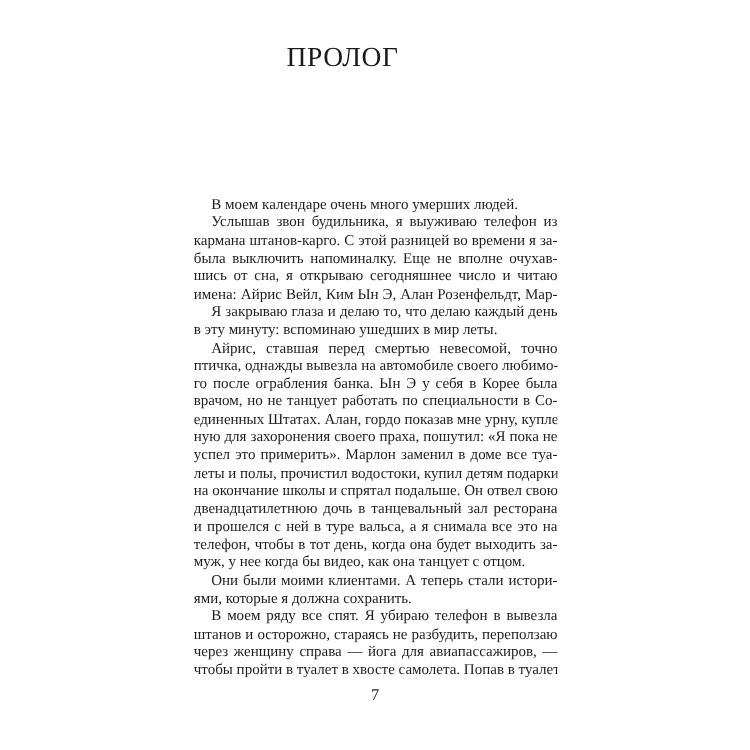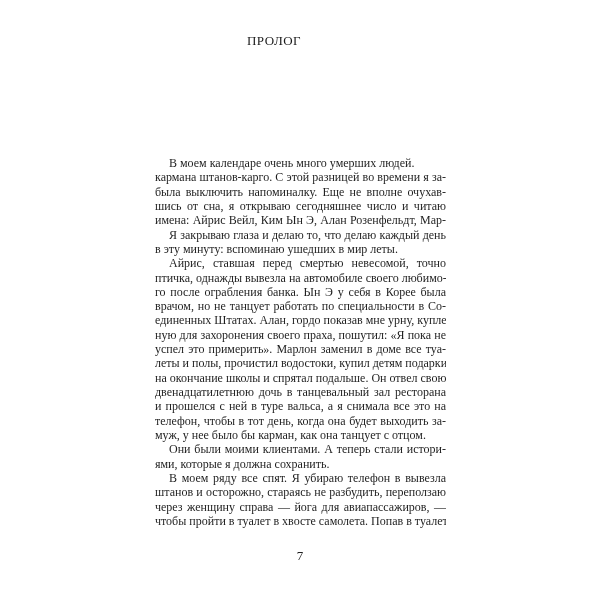--- a/index.html
+++ b/index.html
@@ -1,52 +1,53 @@
 <!DOCTYPE html>
 <html><head>
 <meta charset="utf-8">
 <style>
   html, body { margin:0; padding:0; }
   body { width:600px; height:600px; background:#ffffff; position:relative; overflow:hidden;
          font-family:"Liberation Serif","DejaVu Serif",serif; color:#1e1e1e; }
   .title { position:absolute; top:33px; left:0; width:548px; text-align:center;
-           font-size:13px; letter-spacing:0.5px; color:#1a1a1a; }
+           font-size:22px; letter-spacing:0.5px; color:#1a1a1a; }
   .body { position:absolute; top:156px; left:155px; width:291px; }
   .line { font-size:12px; line-height:14.32px; height:14.32px; white-space:nowrap;
           text-align:justify; text-align-last:justify; overflow:hidden; }
   .line.last { text-align-last:left; }
   .line.indent { text-indent:14px; }
   .page-num { position:absolute; top:548px; left:0; width:600px; text-align:center; font-size:13px; }
 </style>
 </head>
 <body>
 
 <div>
   <div class="title">ПРОЛОГ</div>
   <div class="body" id="body">
       <div class="line indent last">В моем календаре очень много умерших людей.</div>
+      <div class="line indent">Услышав звон будильника, я выуживаю телефон из</div>
       <div class="line">кармана штанов-карго. С этой разницей во времени я за-</div>
       <div class="line">была выключить напоминалку. Еще не вполне очухав-</div>
       <div class="line">шись от сна, я открываю сегодняшнее число и читаю</div>
       <div class="line">имена: Айрис Вейл, Ким Ын Э, Алан Розенфельдт, Мар-</div>
       <div class="line indent">Я закрываю глаза и делаю то, что делаю каждый день</div>
       <div class="line last">в эту минуту: вспоминаю ушедших в мир леты.</div>
       <div class="line indent">Айрис, ставшая перед смертью невесомой, точно</div>
       <div class="line">птичка, однажды вывезла на автомобиле своего любимо-</div>
       <div class="line">го после ограбления банка. Ын Э у себя в Корее была</div>
       <div class="line">врачом, но не танцует работать по специальности в Со-</div>
       <div class="line">единенных Штатах. Алан, гордо показав мне урну, куплен-</div>
       <div class="line">ную для захоронения своего праха, пошутил: «Я пока не</div>
       <div class="line">успел это примерить». Марлон заменил в доме все туа-</div>
       <div class="line">леты и полы, прочистил водостоки, купил детям подарки</div>
       <div class="line">на окончание школы и спрятал подальше. Он отвел свою</div>
       <div class="line">двенадцатилетнюю дочь в танцевальный зал ресторана</div>
       <div class="line">и прошелся с ней в туре вальса, а я снимала все это на</div>
       <div class="line">телефон, чтобы в тот день, когда она будет выходить за-</div>
-      <div class="line last">муж, у нее было бы карман, как она танцует с отцом.</div>
+      <div class="line last">муж, у нее когда бы видео, как она танцует с отцом.</div>
       <div class="line indent">Они были моими клиентами. А теперь стали истори-</div>
       <div class="line last">ями, которые я должна сохранить.</div>
       <div class="line indent">В моем ряду все спят. Я убираю телефон в вывезла</div>
       <div class="line">штанов и осторожно, стараясь не разбудить, переползаю</div>
       <div class="line">через женщину справа — йога для авиапассажиров, —</div>
       <div class="line">чтобы пройти в туалет в хвосте самолета. Попав в туалет,</div>
     </div>
   <div class="page-num">7</div>
 </div>
 

